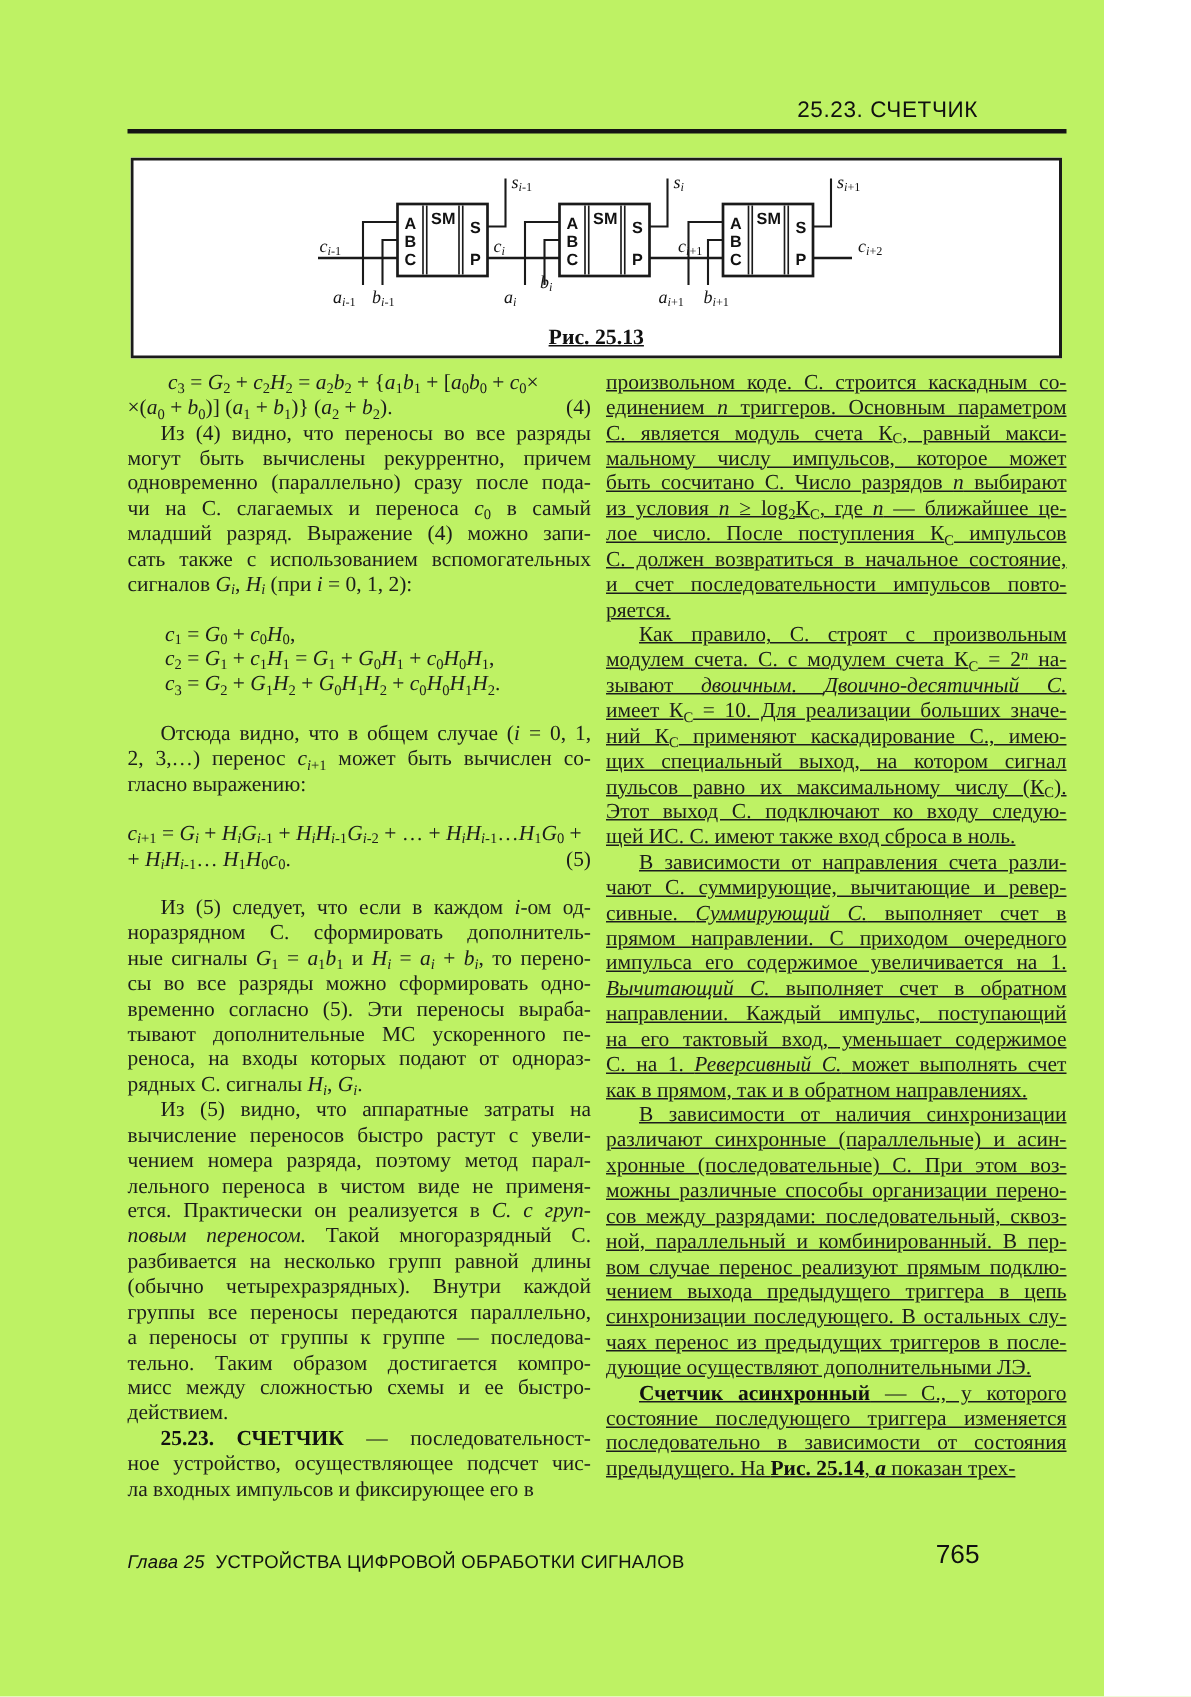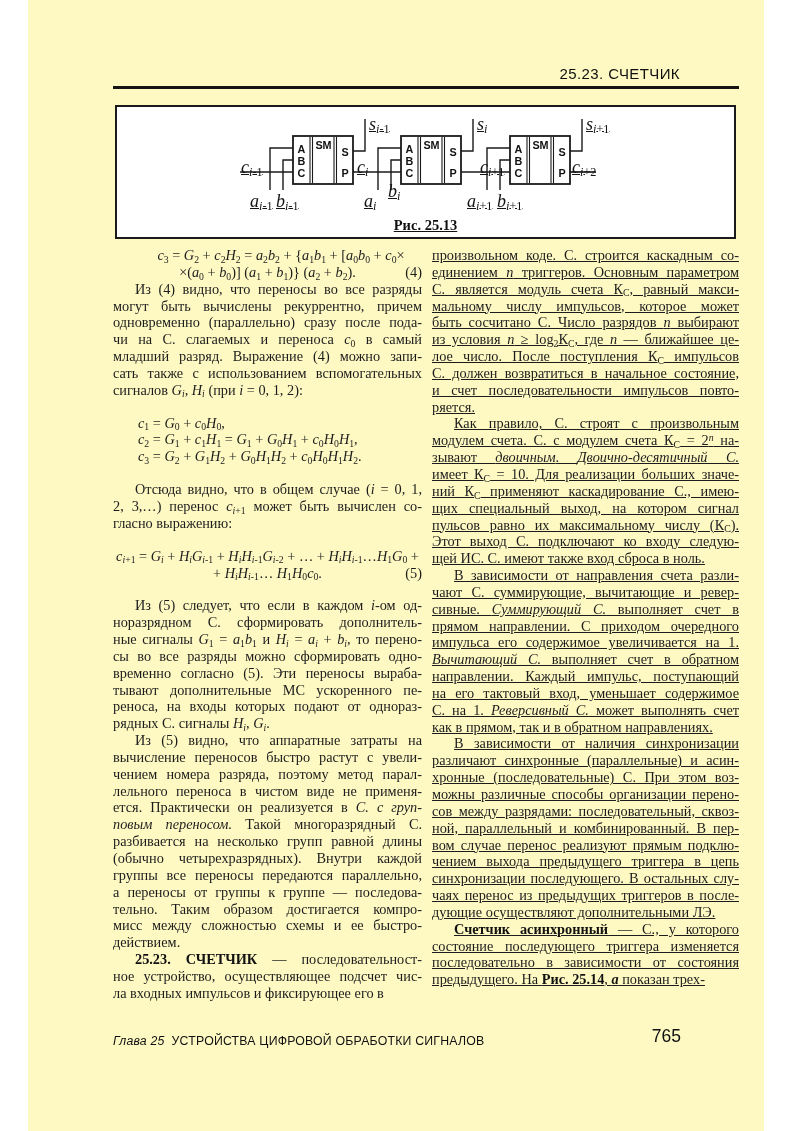--- a/index.html
+++ b/index.html
@@ -1,46 +1,46 @@
 <!DOCTYPE html>
 <html lang="ru"><head>
 <meta charset="utf-8">
 <style>
   * { margin:0; padding:0; box-sizing:border-box; }
   html,body { background:#ffffff; }
   .page {
-    position:relative; width:736px; height:1131px; background:#fef9c3;
-    font-family:"Liberation Serif", serif; color:#1e1e1e; overflow:hidden;margin-left:28px;
+    position:relative; width:736px; height:1131px; background:#bef264;
+    font-family:"Liberation Serif", serif; color:#1e1e1e; overflow:hidden;
   }
   
   .hdr {
     position:absolute; top:65px; right:84px;
     font-family:"Liberation Sans", sans-serif; font-size:15px; color:#101010;
     letter-spacing:0.4px; white-space:nowrap;
   }
   .rule { position:absolute; left:85px; top:86px; width:626px; height:2.5px; background:#141414; }
 
   
   .figbox { position:absolute; left:87px; top:105px; width:621px; height:134px; background:#fff; }
   .figbox svg { position:absolute; left:0; top:0; }
   .caption {
     position:absolute; left:0; top:112px; width:100%; text-align:center;
     font-weight:bold; font-size:14.5px; color:#101010;text-decoration:underline;
   }
-  .sig { position:absolute; font-size:18px; white-space:nowrap; color:#141414;text-decoration:underline; }
+  .sig { position:absolute; font-size:12px; white-space:nowrap; color:#141414; }
 
   
   .col { position:absolute; top:247px; font-size:14.3px; line-height:16.85px; color:#1c1c1c; }
   .col-left  { left:85px;  width:309px; }
   .col-right { left:404px; width:307px;text-decoration:underline; }
   .line { min-height:16.85px; position:relative; }
   .just { text-align:justify; text-align-last:justify; }
   .just.last { text-align-last:left; }
   .ind { text-indent:22px; }
-  .formula { white-space:nowrap; text-align:center; }
+  .formula { white-space:nowrap; text-align:left; }
   .formula.find { text-indent:27px; }
   .eqs { margin-left:25px; white-space:nowrap; text-align:left; }
   .eqno { position:absolute; right:0; top:0; font-style:normal; }
   .block.gap { margin-top:16px; }
   b { color:#111; }
   sub { font-size:0.68em; line-height:0; vertical-align:baseline; position:relative; top:0.28em; }
   sup { font-size:0.68em; line-height:0; vertical-align:baseline; position:relative; top:-0.45em; }
 
   
   .ftr {
@@ -109,21 +109,21 @@
         <text x="447" y="50.5" text-anchor="middle" font-family="&quot;Liberation Sans&quot;, sans-serif" font-size="10.8" font-weight="600" fill="#111">S</text>
         <text x="447" y="71.5" text-anchor="middle" font-family="&quot;Liberation Sans&quot;, sans-serif" font-size="10.8" font-weight="600" fill="#111">P</text>
         <path d="M372 85V43H395" fill="none" stroke="#1a1a1a" stroke-width="1.4"></path>
         <path d="M385 85V55H395" fill="none" stroke="#1a1a1a" stroke-width="1.4"></path>
         <path d="M455 46H467V14" fill="none" stroke="#1a1a1a" stroke-width="1.4"></path>
       </svg>
     <div id="figlabels">
         <span class="sig" style="left: 126px; top: 52px;"><i>c</i><sub><i>i</i>-1</sub></span>
         <span class="sig" style="left: 242px; top: 52px;"><i>c</i><sub><i>i</i></sub></span>
         <span class="sig" style="left: 365px; top: 52px;"><i>c</i><sub><i>i</i>+1</sub></span>
-        <span class="sig" style="left: 457px; top: 52px;"><i>c</i><sub><i>i</i>+2</sub></span>
+        <span class="sig" style="left: 457px; top: 52px; padding-left: 28px;"><i>c</i><sub><i>i</i>+2</sub></span>
         <span class="sig" style="left: 254px; top: 9px;"><i>s</i><sub><i>i</i>-1</sub></span>
         <span class="sig" style="left: 362px; top: 9px;"><i>s</i><sub><i>i</i></sub></span>
         <span class="sig" style="left: 471px; top: 9px;"><i>s</i><sub><i>i</i>+1</sub></span>
         <span class="sig" style="left: 135px; top: 86px;"><i>a</i><sub><i>i</i>-1</sub></span>
         <span class="sig" style="left: 249px; top: 86px;"><i>a</i><sub><i>i</i></sub></span>
         <span class="sig" style="left: 352px; top: 86px;"><i>a</i><sub><i>i</i>+1</sub></span>
         <span class="sig" style="left: 161px; top: 86px;"><i>b</i><sub><i>i</i>-1</sub></span>
         <span class="sig" style="left: 273px; top: 76px;"><i>b</i><sub><i>i</i></sub></span>
         <span class="sig" style="left: 382px; top: 86px;"><i>b</i><sub><i>i</i>+1</sub></span>
       </div>

